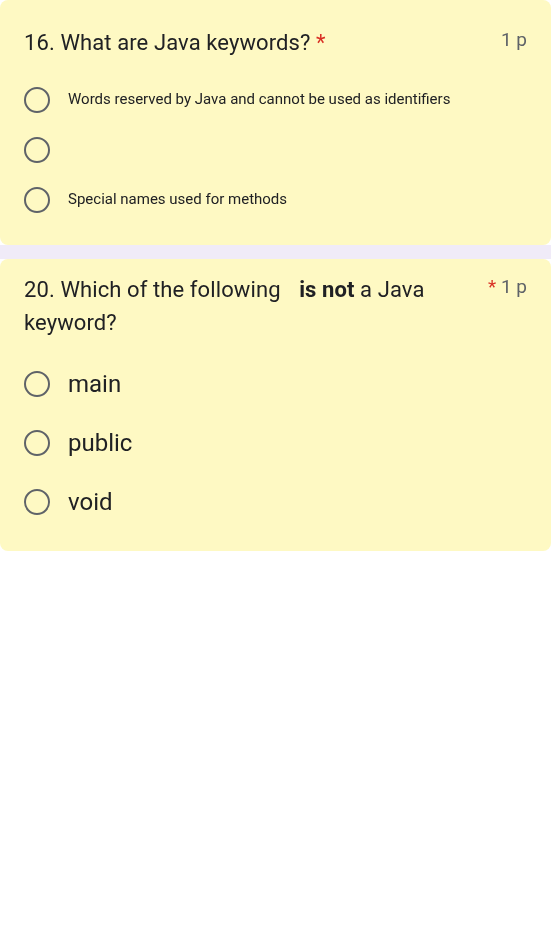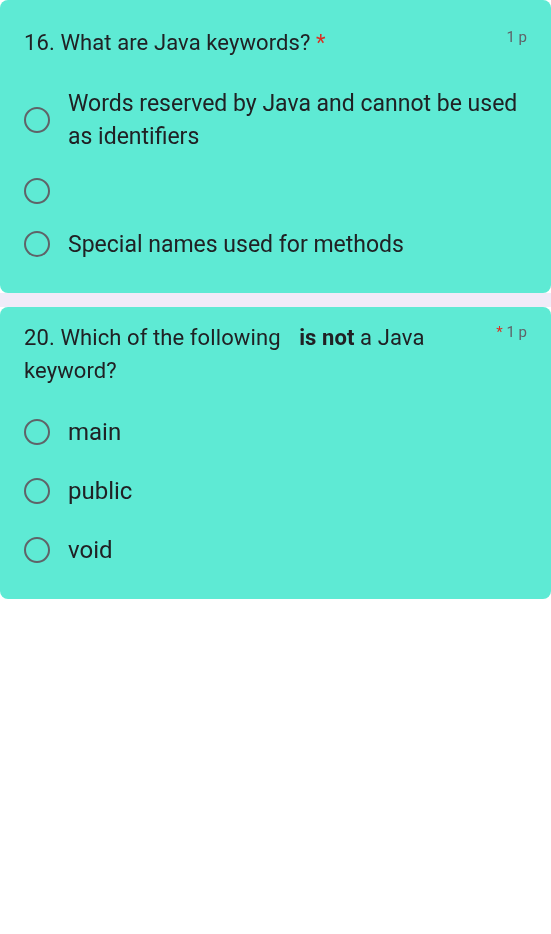--- a/index.html
+++ b/index.html
@@ -3,21 +3,21 @@
 <meta charset="utf-8">
 <style>
   * { box-sizing: border-box; margin: 0; padding: 0; }
   body {
     font-family: Roboto, Arial, sans-serif;
     background: #fff;
     width: 551px;
     overflow: hidden;
   }
   .card {
-    background: #5eead4;
+    background: #fef9c3;
     padding: 14px 24px 32px 24px;
     border-radius: 8px;
   }
   .gap {
     height: 14px;
     background: #f0ebf8;
   }
   .qheader {
     display: flex;
     justify-content: space-between;
@@ -27,21 +27,21 @@
   }
   .qtitle {
     font-size: 22px;
     color: #202124;
     letter-spacing: 0.1px;
     line-height: 1.5;
   }
   .qtitle .bold { font-weight: 700; margin-left: 13px; }
   .req { color: #d93025; }
   .points {
-    font-size: 15px;
+    font-size: 19px;
     color: #5f6368;
     white-space: nowrap;
     padding-top: 2px;
   }
   .options {
     display: flex;
     flex-direction: column;
     gap: 24px;
   }
   .opt {
@@ -51,21 +51,21 @@
     cursor: pointer;
   }
   .radio {
     flex: 0 0 auto;
     width: 26px;
     height: 26px;
     border: 2.5px solid #5f6368;
     border-radius: 50%;
   }
   .opt-label {
-    font-size: 23px;
+    font-size: 15px;
     color: #202124;
     line-height: 1.45;
   }
   .opt-label.small {
     font-size: 24px;
   }
   .first-card { padding-top: 26px; }
 </style>
 </head>
 <body>

